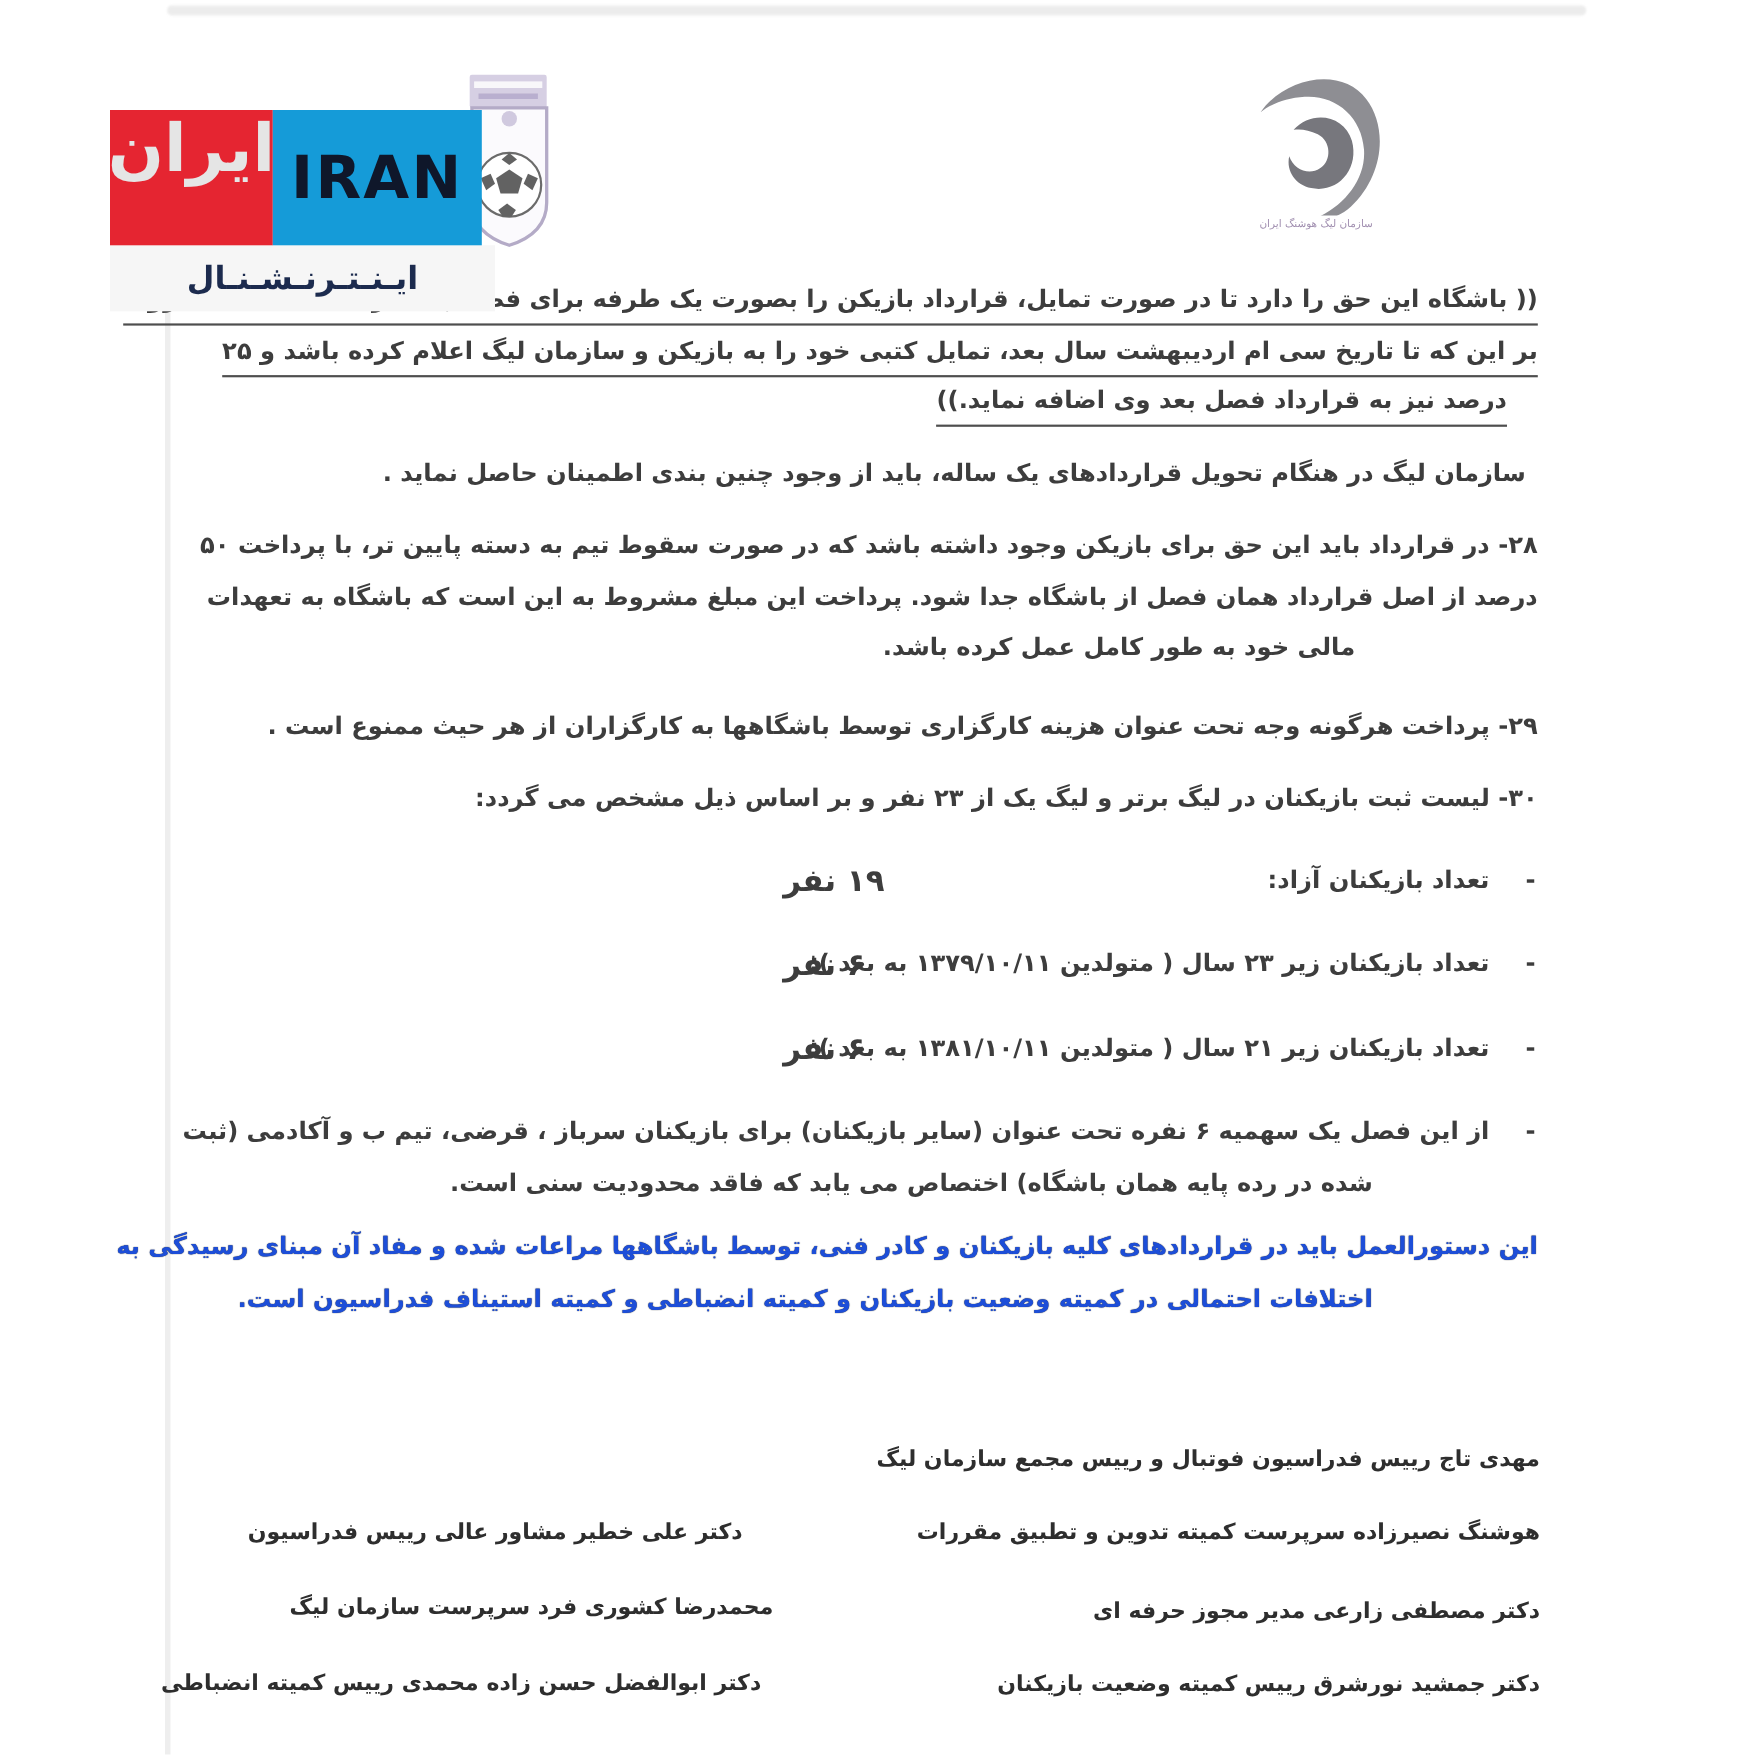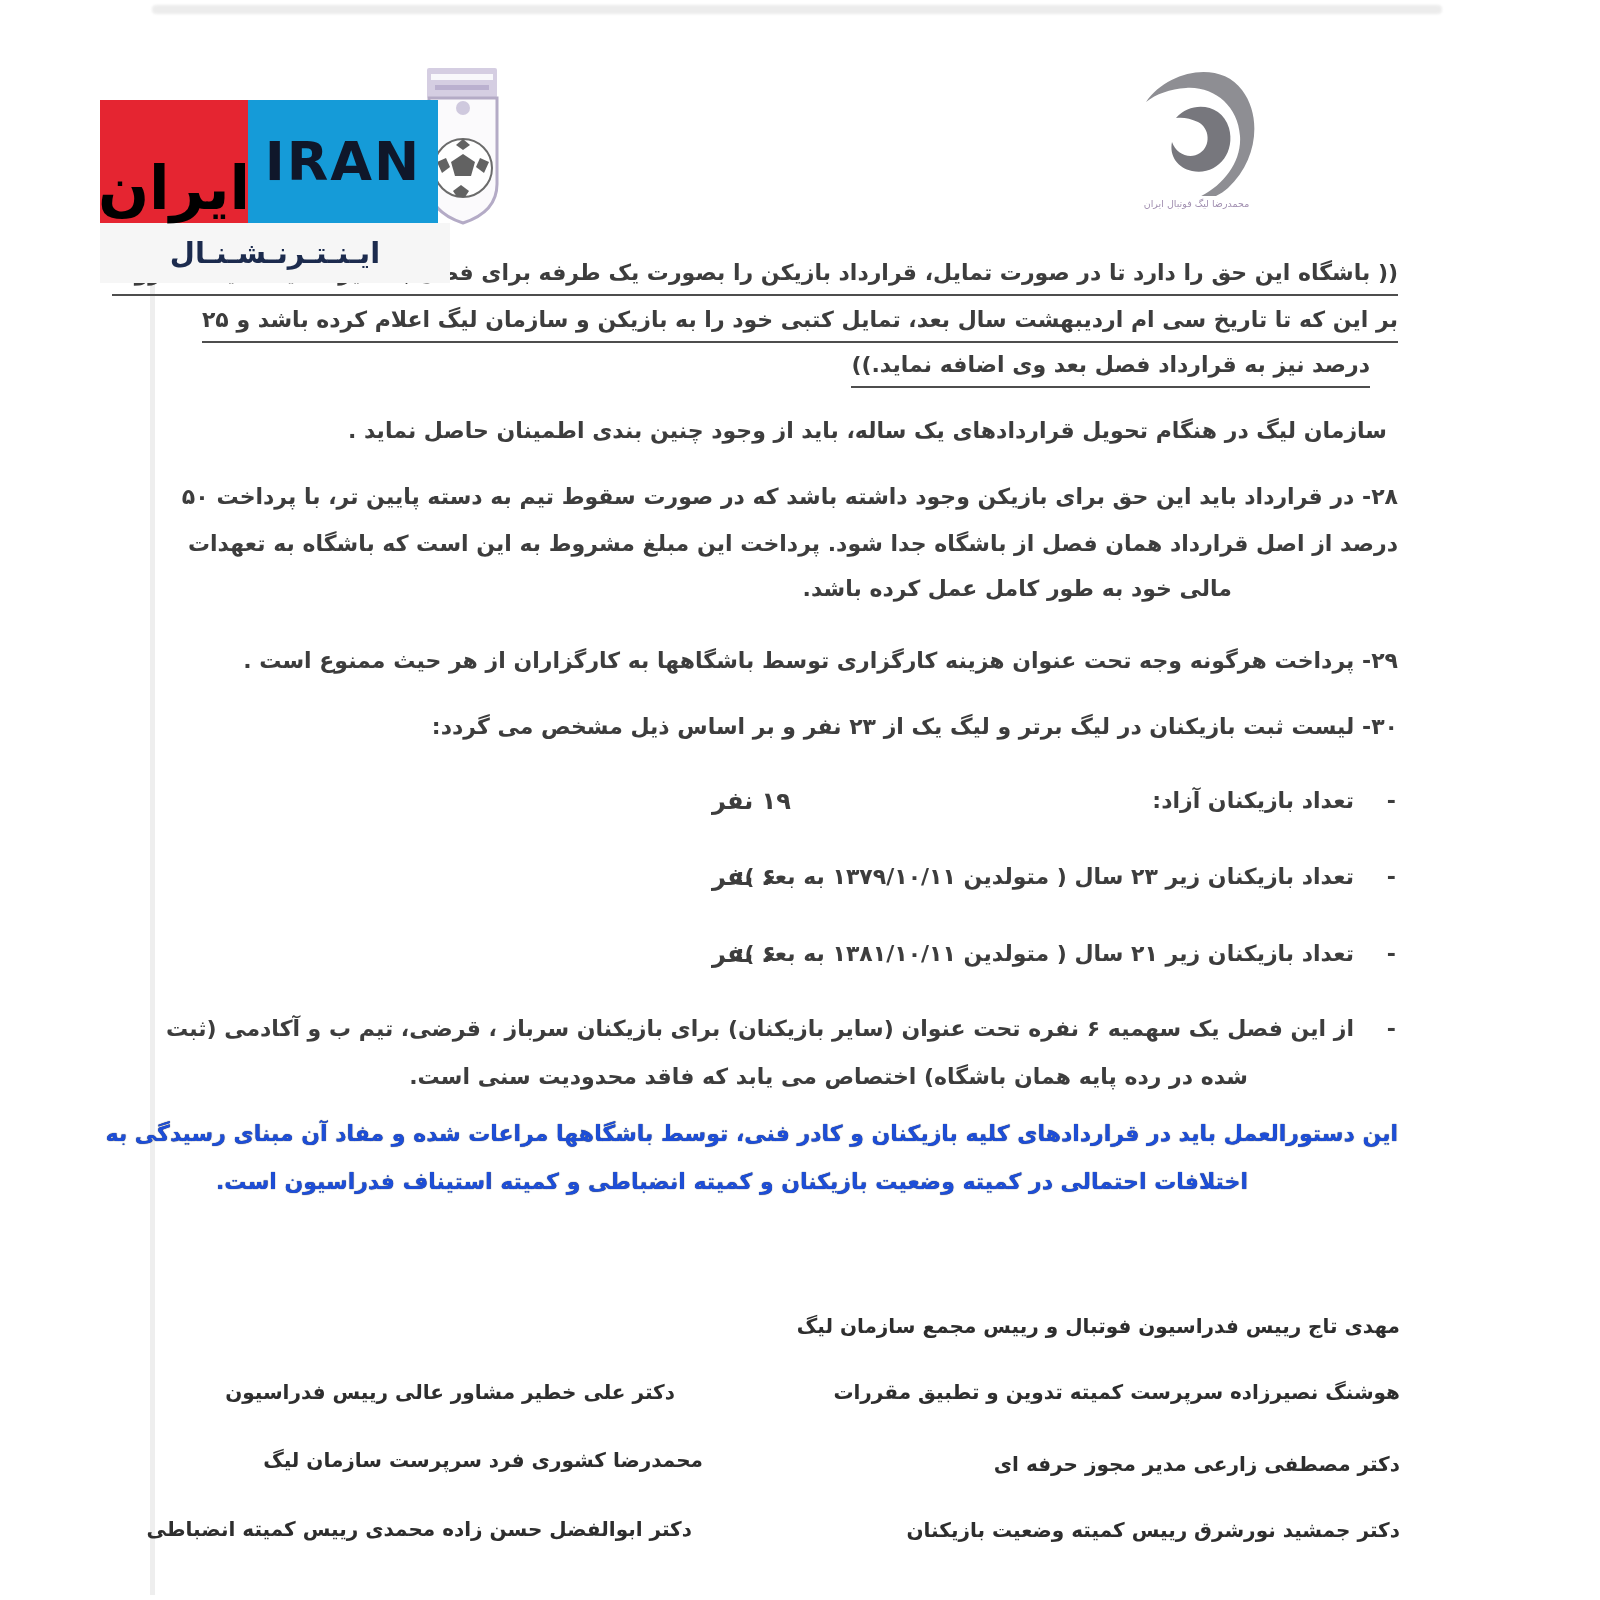--- a/index.html
+++ b/index.html
@@ -7,29 +7,29 @@
         font-family:"DejaVu Sans",sans-serif;}
   
   .scan-top{position:absolute;left:152px;top:5px;width:1290px;height:9px;background:#dedede;
             border-radius:4px;opacity:.55;filter:blur(1px);}
   .scan-left{position:absolute;left:150px;top:260px;width:5px;height:1335px;background:#ececec;opacity:.9;}
   
   .line{position:absolute;direction:rtl;white-space:nowrap;font-size:22px;line-height:30px;
         color:#3d3d3d;font-weight:700;z-index:2;}
   .quote{border-bottom:2px solid #4e4e4e;padding-bottom:6px;}
   .heavy{color:#1d4ed8;text-shadow:0 0 1px #1b1b1b;}
-  .value{position:absolute;direction:rtl;white-space:nowrap;font-size:24px;line-height:30px;
+  .value{position:absolute;direction:rtl;white-space:nowrap;font-size:28px;line-height:30px;
          color:#3d3d3d;font-weight:700;z-index:2;}
   .dash{position:absolute;direction:rtl;font-size:22px;line-height:30px;color:#3d3d3d;
         font-weight:700;z-index:2;}
   .sig{font-size:20px;line-height:28px;color:#2e2e2e;}
   
   .iil{position:absolute;left:100px;top:100px;width:350px;z-index:5;}
   .iil-row{display:flex;height:123px;}
-  .iil-red{width:148px;background:#e52531;color:#000000;display:flex;align-items:flex-end;
+  .iil-red{width:148px;background:#e52531;color:#e5e5e5;display:flex;align-items:flex-start;
            justify-content:center;font-size:60px;font-weight:700;direction:rtl;}
   .iil-blue{width:190px;background:#159bd8;color:#0f172a;display:flex;align-items:center;
             justify-content:center;font-size:54px;font-weight:700;letter-spacing:2px;}
   .iil-sub{height:60px;background:#f6f6f6;color:#1c2b4e;display:flex;align-items:center;
            justify-content:center;font-size:29px;font-weight:700;direction:rtl;}
   
   .emblem{position:absolute;left:415px;top:66px;z-index:4;}
   
   .swirl{position:absolute;left:1132px;top:66px;z-index:1;}
   .swirl-caption{position:absolute;left:1124px;top:198px;width:145px;text-align:center;direction:rtl;
@@ -70,21 +70,21 @@
     </div>
     <div class="iil-sub">ایـنـتـرنـشـنـال</div>
   </div>
 
   <svg class="swirl" width="125" height="130" viewBox="0 0 125 130">
     <path d="M14,36 C36,4 88,-6 110,24 C130,50 126,94 96,122 C86,131 72,136 60,134
              C88,124 110,98 108,70 C106,40 82,20 54,22 C38,23 24,28 14,36 Z" fill="#8e8e93"></path>
     <path d="M44,52 C60,34 90,38 97,62 C104,88 84,110 60,105 C46,102 37,90 40,76
              C44,88 58,94 68,87 C79,80 78,62 66,56 C58,52 50,51 44,52 Z" fill="#77777d"></path>
   </svg>
-  <div class="swirl-caption">محمدرضا لیگ فوتبال ایران</div>
+  <div class="swirl-caption">سازمان لیگ هوشنگ ایران</div>
 
   <div class="line quote" style="top:258px;right:202px;">(( باشگاه این حق را دارد تا در صورت تمایل، قرارداد بازیکن را بصورت یک طرفه برای فصل بعد نیز تمدید نماید، مشروط</div>
   <div class="line quote" style="top:305px;right:202px;">بر این که تا تاریخ سی ام اردیبهشت سال بعد، تمایل کتبی خود را به بازیکن و سازمان لیگ اعلام کرده باشد و ۲۵</div>
   <div class="line quote" style="top:350px;right:230px;text-align:right;">درصد نیز به قرارداد فصل بعد وی اضافه نماید.))</div>
 
   <div class="line" style="top:416px;right:213px;">سازمان لیگ در هنگام تحویل قراردادهای یک ساله، باید از وجود چنین بندی اطمینان حاصل نماید .</div>
 
   <div class="line" style="top:482px;right:202px;">۲۸- در قرارداد باید این حق برای بازیکن وجود داشته باشد که در صورت سقوط تیم به دسته پایین تر، با پرداخت ۵۰</div>
   <div class="line" style="top:574px;right:368px;">مالی خود به طور کامل عمل کرده باشد.</div>
   <div class="line" style="top:529px;right:202px;">درصد از اصل قرارداد همان فصل از باشگاه جدا شود. پرداخت این مبلغ مشروط به این است که باشگاه به تعهدات</div>

